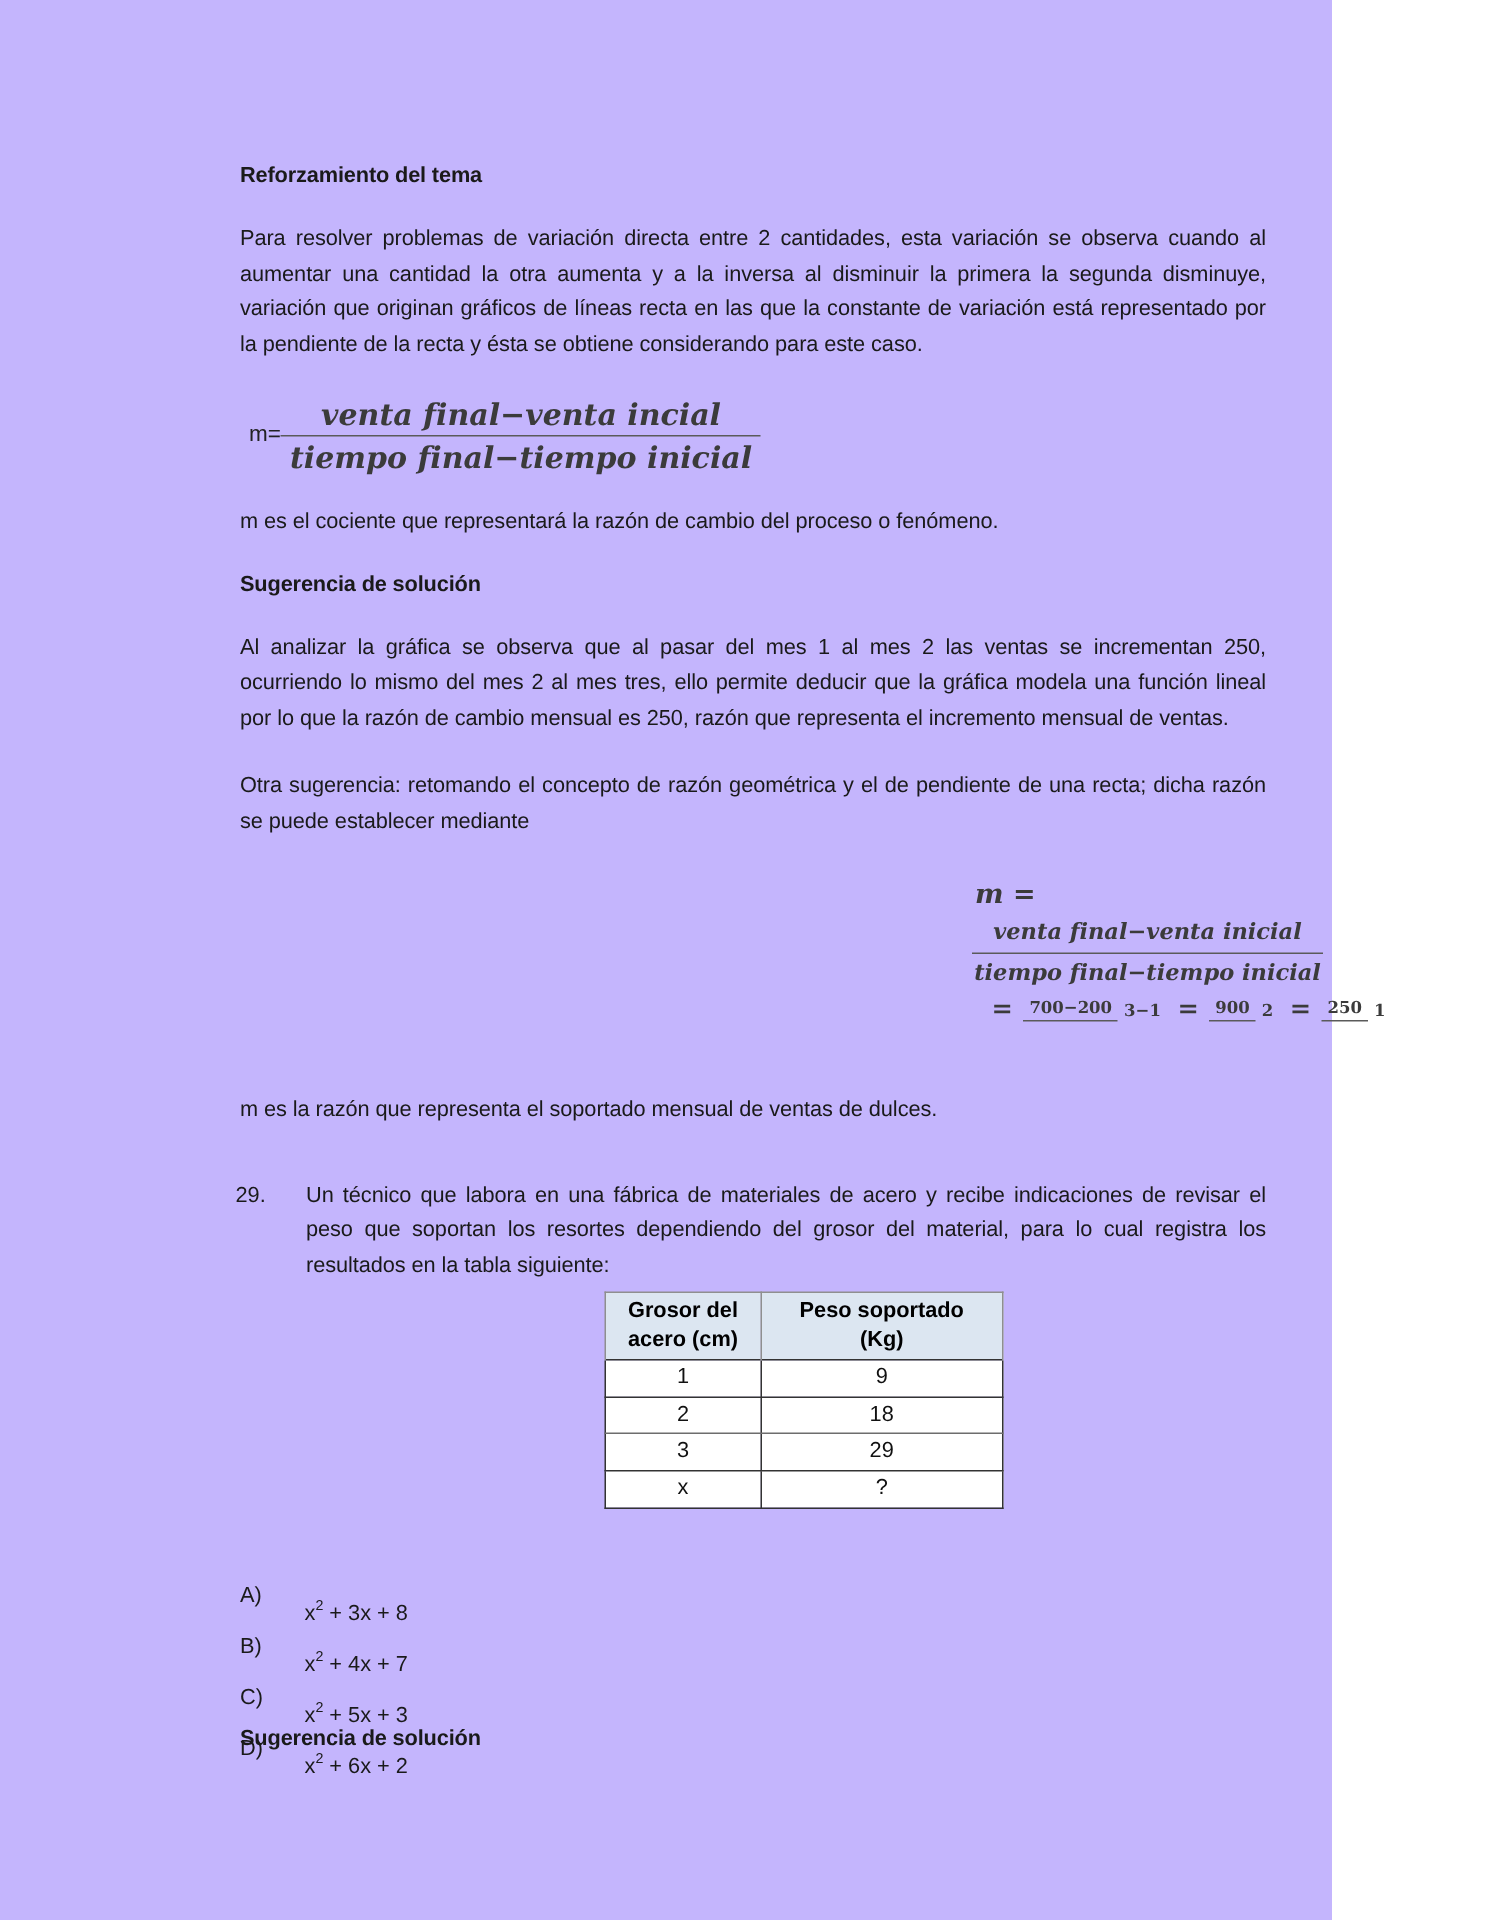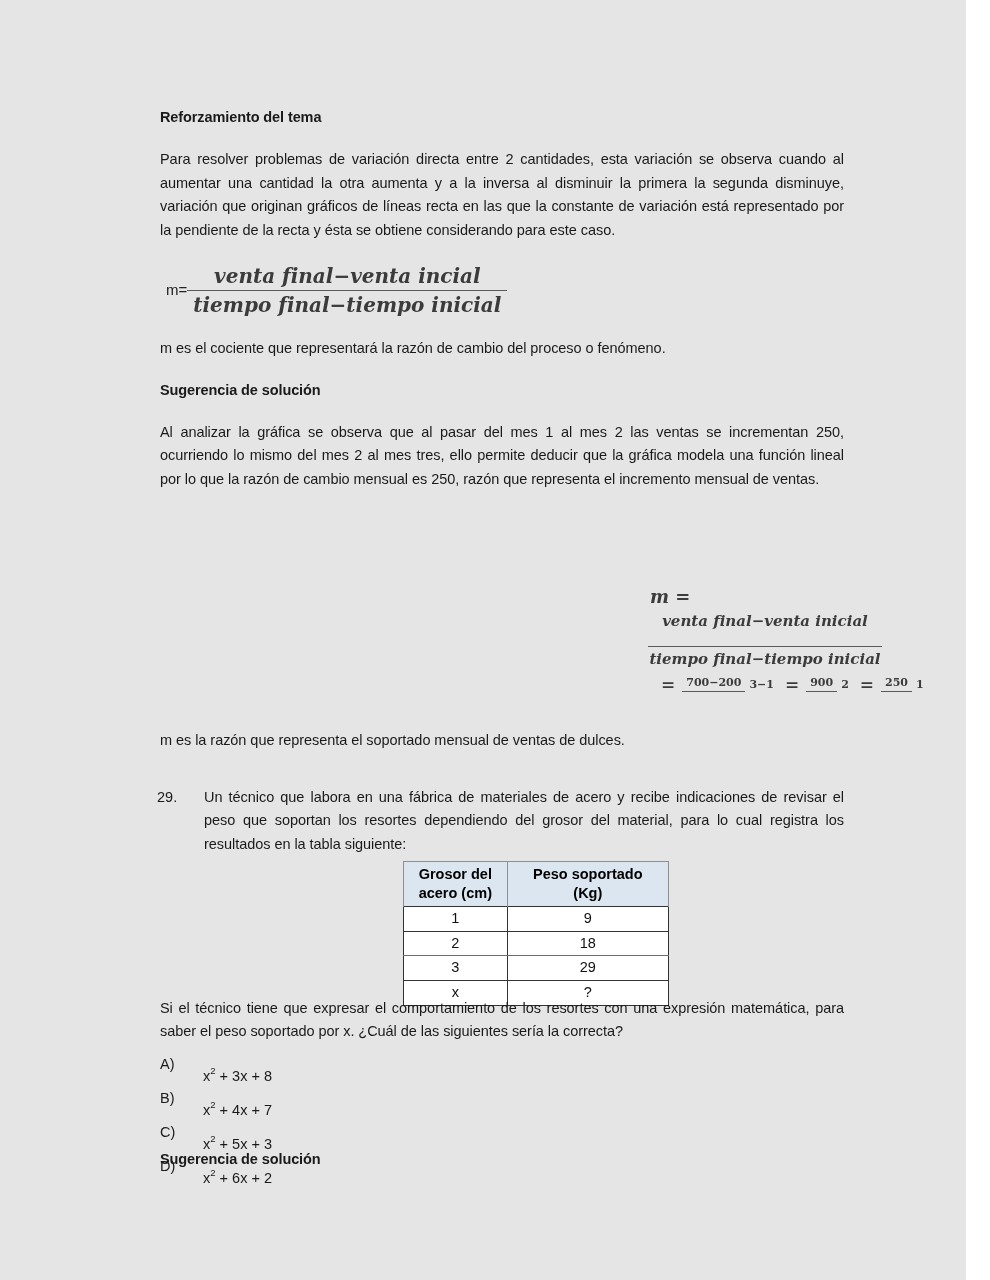--- a/index.html
+++ b/index.html
@@ -12,23 +12,23 @@
     width: 990px;
     height: 1280px;
     position: relative;
     font-family: "Liberation Sans", sans-serif;
     color: #1a1a1a;
     overflow: hidden;
   }
   .page {
     position: absolute;
     left: 0; top: 0;
-    width: 966px;
+    width: 888px;
     height: 1280px;
-    background: #e5e5e5;
+    background: #c4b5fd;
   }
   .content {
     position: absolute;
     left: 160px;
     top: 108px;
     width: 684px;
   }
   h3.section-head {
     font-size: 14.5px;
     font-weight: bold;
@@ -99,21 +99,21 @@
     display: inline-flex;
     flex-direction: column;
     align-items: stretch;
     text-align: center;
     font-style: italic;
     font-weight: bold;
     font-size: 15px;
     width: 234px;
   }
   .formula2-wrap .bigfrac .num {
-    padding-bottom: 16px;
+    padding-bottom: 5px;
     border-bottom: 1.4px solid #5a5a5a;
     white-space: nowrap;
   }
   .formula2-wrap .bigfrac .den {
     padding-top: 3px;
     white-space: nowrap;
   }
   .eqline {
     display: flex;
     align-items: center;
@@ -276,20 +276,21 @@
         <span class="den">tiempo final−tiempo inicial</span>
       </span>
     </div>
 
     <p class="body-par tight">m es el cociente que representará la razón de cambio del proceso o fenómeno.</p>
 
     <h3 class="section-head">Sugerencia de solución</h3>
 
     <p class="body-par">Al analizar la gráfica se observa que al pasar del mes 1 al mes 2 las ventas se incrementan 250, ocurriendo lo mismo del mes 2 al mes tres, ello permite deducir que la gráfica modela una función lineal por lo que la razón de cambio mensual es 250, razón que representa el incremento mensual de ventas.</p>
 
+    <p class="body-par">Otra sugerencia: retomando el concepto de razón geométrica y el de pendiente de una recta; dicha razón se puede establecer mediante</p>
 
   </div>
 
   <div class="formula2-wrap">
     <div class="m-eq">m =</div>
     <div class="bigfrac">
       <span class="num">venta final−venta inicial</span>
       <span class="den">tiempo final−tiempo inicial</span>
     </div>
     <div class="eqline">
@@ -350,21 +351,20 @@
           <td>29</td>
         </tr>
         <tr>
           <td>x</td>
           <td>?</td>
         </tr>
       </tbody>
     </table>
   </div>
 
-  <div class="prompt">Si el técnico tiene que expresar el comportamiento de los resortes con una expresión matemática, para saber el peso soportado por x. ¿Cuál de las siguientes sería la correcta?</div>
 
   <div class="options">
     <div class="opt-row">
       <span class="lbl">A)</span>
       <span class="expr"><span>x</span><sup>2</sup><span> + 3x + 8</span></span>
     </div>
     <div class="opt-row">
       <span class="lbl">B)</span>
       <span class="expr"><span>x</span><sup>2</sup><span> + 4x + 7</span></span>
     </div>

